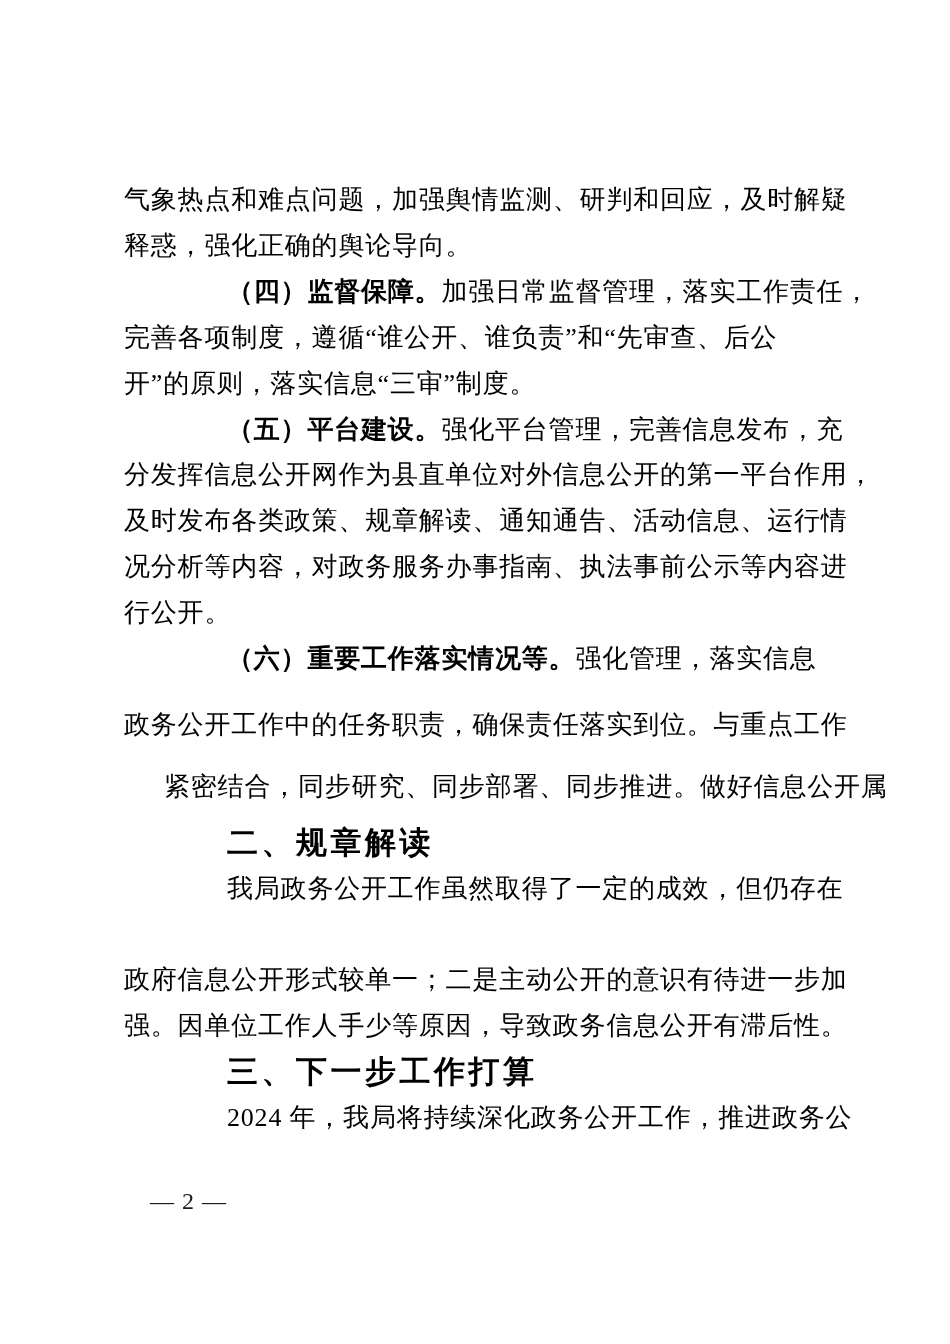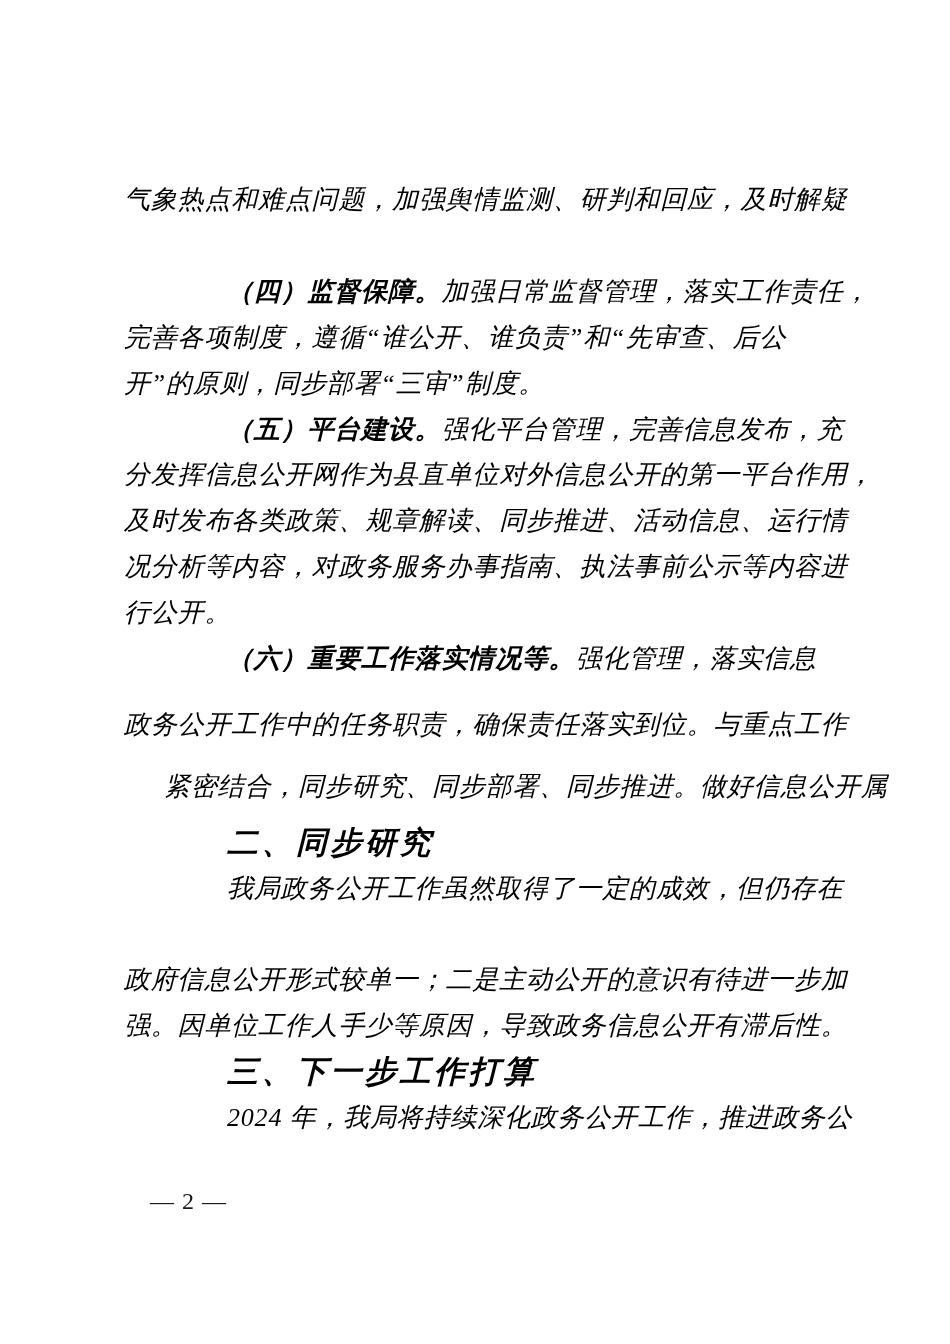--- a/index.html
+++ b/index.html
@@ -15,21 +15,20 @@
     overflow: hidden;
     color: #000000;
     font-family: "Liberation Serif", "DejaVu Serif", serif;
   }
   .text-area {
     position: absolute;
     left: 0;
     top: 0;
     width: 950px;
     height: 1344px;
-    font-style: italic;
   }
   .line {
     position: absolute;
     left: 124px;
     width: 728px;
     height: 46px;
     line-height: 46px;
     font-size: 26px;
     letter-spacing: 0.8px;
     white-space: nowrap;
@@ -58,32 +57,33 @@
     color: #1a1a1a;
     font-family: "Liberation Serif", "DejaVu Serif", serif;
   }
 </style>
 </head>
 <body>
 
 <div class="page">
   <div class="text-area" id="doc-lines">
       <div class="line" style="top: 177px;"><span>气象热点和难点问题，加强舆情监测、研判和回应，及时解疑</span></div>
+      <div class="line" style="top: 223px;"><span>释惑，强化正确的舆论导向。</span></div>
       <div class="line indent" style="top: 269px;"><span class="bold-label">（四）监督保障。</span><span>加强日常监督管理，落实工作责任，</span></div>
       <div class="line" style="top: 315px;"><span>完善各项制度，遵循“谁公开、谁负责”和“先审查、后公</span></div>
-      <div class="line" style="top: 361px;"><span>开”的原则，同步部署“三审”制度。</span></div>
+      <div class="line" style="top: 361px;"><span>开”的原则，落实信息“三审”制度。</span></div>
       <div class="line indent" style="top: 407px;"><span class="bold-label">（五）平台建设。</span><span>强化平台管理，完善信息发布，充</span></div>
       <div class="line" style="top: 452px; text-align: right;"><span>分发挥信息公开网作为县直单位对外信息公开的第一平台作用，</span></div>
-      <div class="line" style="top: 498px;"><span>及时发布各类政策、规章解读、同步推进、活动信息、运行情</span></div>
+      <div class="line" style="top: 498px;"><span>及时发布各类政策、规章解读、通知通告、活动信息、运行情</span></div>
       <div class="line" style="top: 544px;"><span>况分析等内容，对政务服务办事指南、执法事前公示等内容进</span></div>
       <div class="line" style="top: 590px;"><span>行公开。</span></div>
       <div class="line indent" style="top: 636px;"><span class="bold-label">（六）重要工作落实情况等。</span><span>强化管理，落实信息</span></div>
       <div class="line" style="top: 682px; margin-top: 20px;"><span>政务公开工作中的任务职责，确保责任落实到位。与重点工作</span></div>
       <div class="line" style="top: 764px; margin-left: 40px;"><span>紧密结合，同步研究、同步部署、同步推进。做好信息公开属</span></div>
-      <div class="line h2 indent" style="top: 820px;"><span>二、同步研究</span></div>
+      <div class="line h2 indent" style="top: 820px;"><span>二、规章解读</span></div>
       <div class="line indent" style="top: 866px;"><span>我局政务公开工作虽然取得了一定的成效，但仍存在</span></div>
       <div class="line" style="top: 1003px;"><span>强。因单位工作人手少等原因，导致政务信息公开有滞后性。</span></div>
       <div class="line" style="top: 957px;"><span>政府信息公开形式较单一；二是主动公开的意识有待进一步加</span></div>
       <div class="line h2 indent" style="top: 1049px;"><span>三、下一步工作打算</span></div>
       <div class="line indent" style="top: 1095px;"><span>2024 年，我局将持续深化政务公开工作，推进政务公</span></div>
     </div>
   <div class="page-number">— 2 —</div>
 </div>
 
 </body></html>

